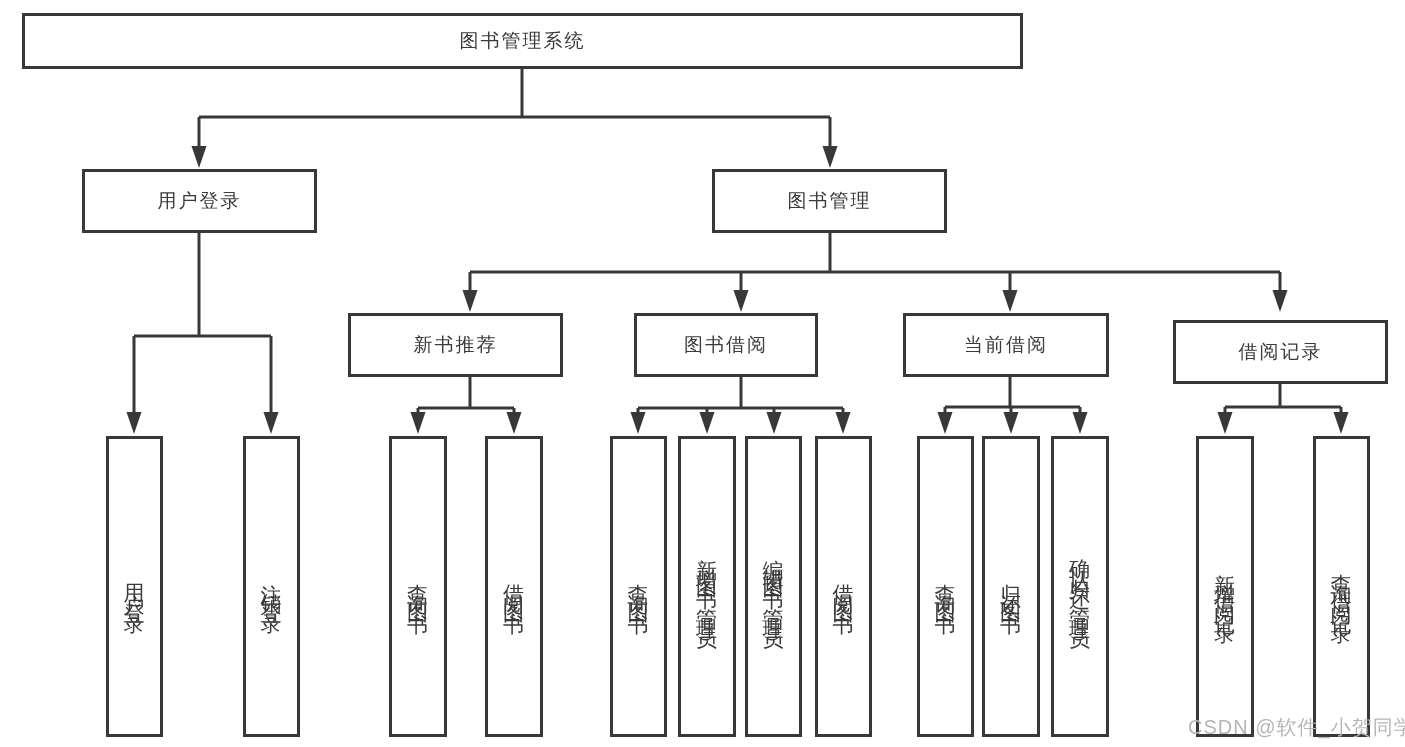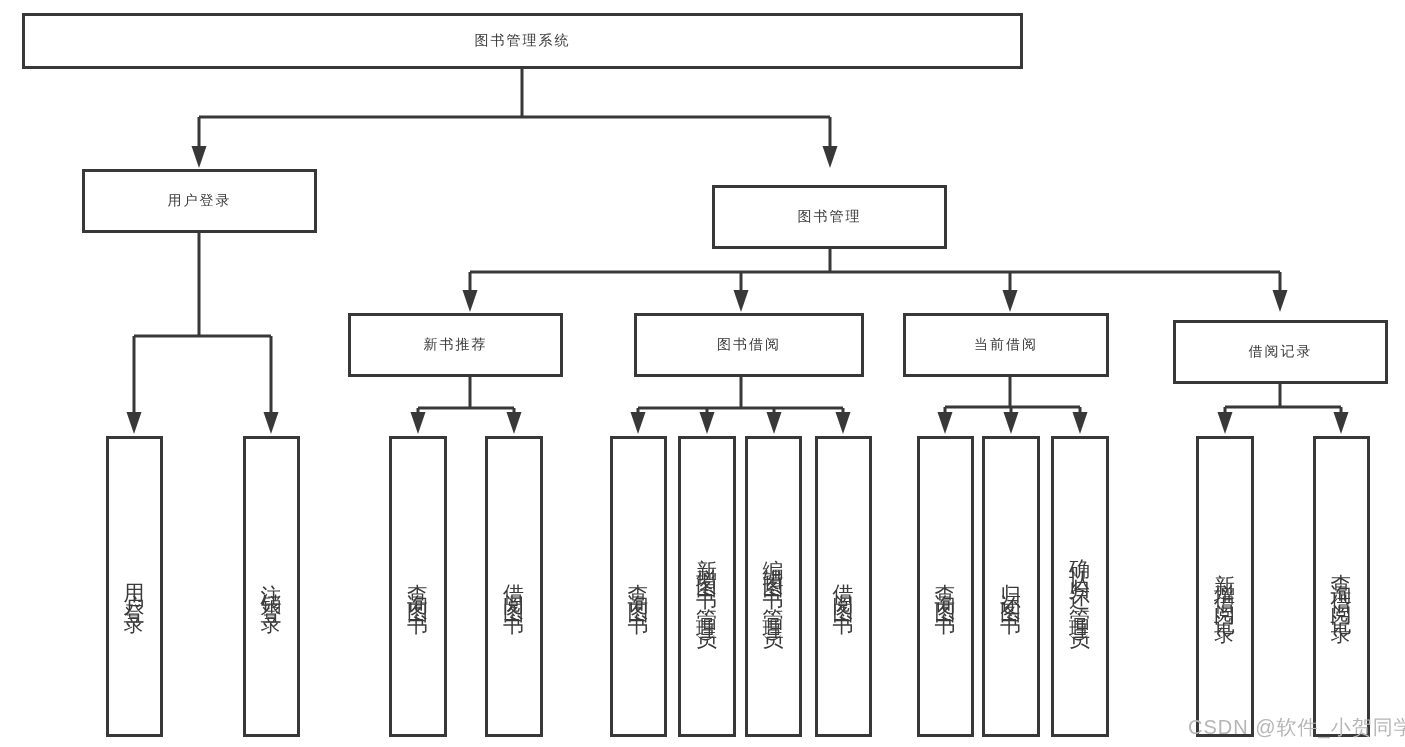--- a/index.html
+++ b/index.html
@@ -6,21 +6,21 @@
   .stage {
     position:relative; width:1405px; height:747px; background:#ffffff;
     font-family:"Liberation Sans", sans-serif; overflow:hidden;
   }
   .box {
     position:absolute; box-sizing:border-box;
     border:3px solid #383838; background:#ffffff;
     display:flex; align-items:center; justify-content:center;
     color:#3a3a3a;
   }
-  .hlabel { font-size:14px; letter-spacing:2px; white-space:nowrap; }
+  .hlabel { font-size:19px; letter-spacing:2px; white-space:nowrap; }
   .vtext {
     writing-mode:vertical-rl; text-orientation:mixed;
     font-size:21px; letter-spacing:10px; line-height:1; white-space:nowrap;
   }
   svg.connectors { position:absolute; left:0; top:0; width:1405px; height:747px; }
   svg.connectors path { stroke:#383838; stroke-width:3; fill:none; }
   svg.connectors polygon { fill:#383838; stroke:none; }
   .watermark {
     position:absolute; left:1188px; top:714px;
     font-size:20px; color:#b6b6b6; letter-spacing:1px; white-space:nowrap;
@@ -63,28 +63,28 @@
     <polygon points="1333.5,412 1348.5,412 1341,434"></polygon>
   </svg>
 
   <div class="box" style="left:22px;top:13px;width:1001px;height:56px">
     <span class="hlabel">图书管理系统</span>
   </div>
 
   <div class="box" style="left:82px;top:169px;width:235px;height:64px">
     <span class="hlabel">用户登录</span>
   </div>
-  <div class="box" style="left:712px;top:185px;width:235px;height:64px">
+  <div class="box" style="left:712px;top:169px;width:235px;height:64px">
     <span class="hlabel">图书管理</span>
   </div>
 
   <div class="box" style="left:348px;top:313px;width:215px;height:64px">
     <span class="hlabel">新书推荐</span>
   </div>
-  <div class="box" style="left:634px;top:313px;width:230px;height:64px">
+  <div class="box" style="left:634px;top:313px;width:184px;height:64px">
     <span class="hlabel">图书借阅</span>
   </div>
   <div class="box" style="left:903px;top:313px;width:206px;height:64px">
     <span class="hlabel">当前借阅</span>
   </div>
   <div class="box" style="left:1173px;top:320px;width:215px;height:64px">
     <span class="hlabel">借阅记录</span>
   </div>
 
   <div class="box" style="left:106px;top:436px;width:57px;height:301px">

